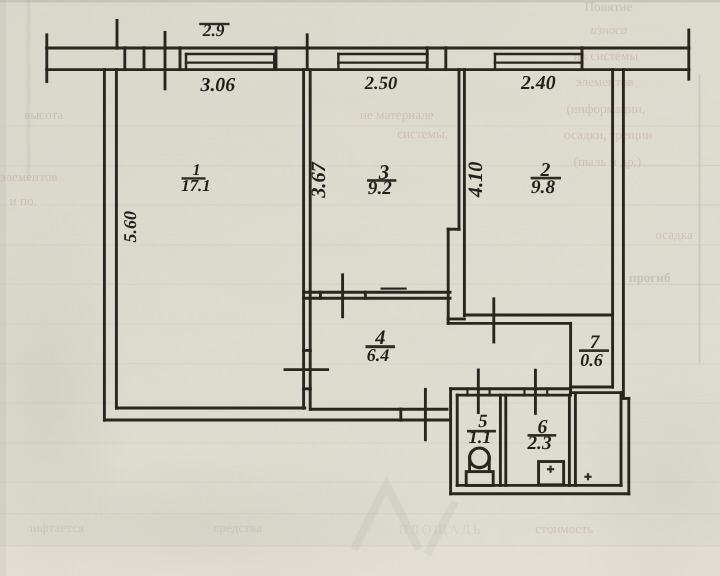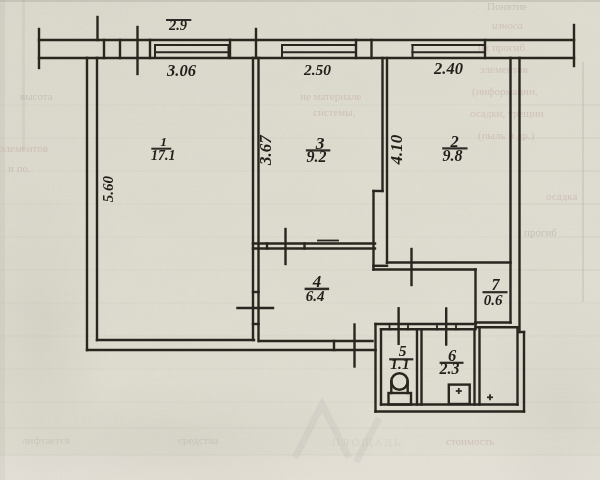--- a/index.html
+++ b/index.html
@@ -74,29 +74,29 @@
       </radialGradient>
     </defs>
     <ellipse cx="40" cy="330" rx="70" ry="160" fill="url(#sh1)"></ellipse>
     <ellipse cx="180" cy="440" rx="200" ry="60" fill="url(#sh1)"></ellipse>
     <ellipse cx="560" cy="400" rx="90" ry="110" fill="url(#sh1)"></ellipse>
     <rect x="22" y="0" width="3" height="150" fill="#8a877d" opacity="0.10"></rect>
   </svg>
 
   <div class="gt" style="left:487px;top:0px;">Понятие</div>
   <div class="bt" style="left:492px;top:19px;font-style:italic;">износа</div>
-  <div class="bt" style="left:478px;top:41px;">их прогиб</div>
+  <div class="bt" style="left:478px;top:41px;">их системы</div>
   <div class="bt" style="left:480px;top:63px;">элементов</div>
   <div class="bt" style="left:472px;top:85px;">(информации,</div>
   <div class="bt" style="left:470px;top:107px;">осадки, трещин</div>
   <div class="bt" style="left:478px;top:129px;">(пыль и др.)</div>
   <div class="bt" style="left:546px;top:190px;text-align:center;">осадка</div>
-  <div class="gt" style="left:524px;top:226px;">прогиб</div>
+  <div class="gt" style="left:524px;top:226px;font-weight:bold;">прогиб</div>
   <div class="bt" style="left:300px;top:90px;font-family:Liberation Serif, serif;">не материале</div>
-  <div class="bt" style="left:313px;top:106px;">системы,</div>
+  <div class="bt" style="left:331px;top:106px;">системы,</div>
   <div class="bt" style="left:0px;top:142px;">элементов</div>
   <div class="bt" style="left:8px;top:162px;">и по.</div>
   <div class="gt" style="left:20px;top:90px;opacity:0.3;">высота</div>
   <div class="gt" style="left:22px;top:434px;opacity:0.22;">лифтается</div>
   <div class="gt" style="left:178px;top:434px;opacity:0.22;">средства</div>
   <div class="gt" style="left:332px;top:436px;opacity:0.13;letter-spacing:2px;">ПЛОЩАДЬ</div>
   <div class="bt" style="left:446px;top:435px;opacity:0.3;">стоимость</div>
 
   <svg id="plan" width="600" height="480">
     <g stroke="#28261f" fill="none" stroke-width="2.4" stroke-linecap="square">

